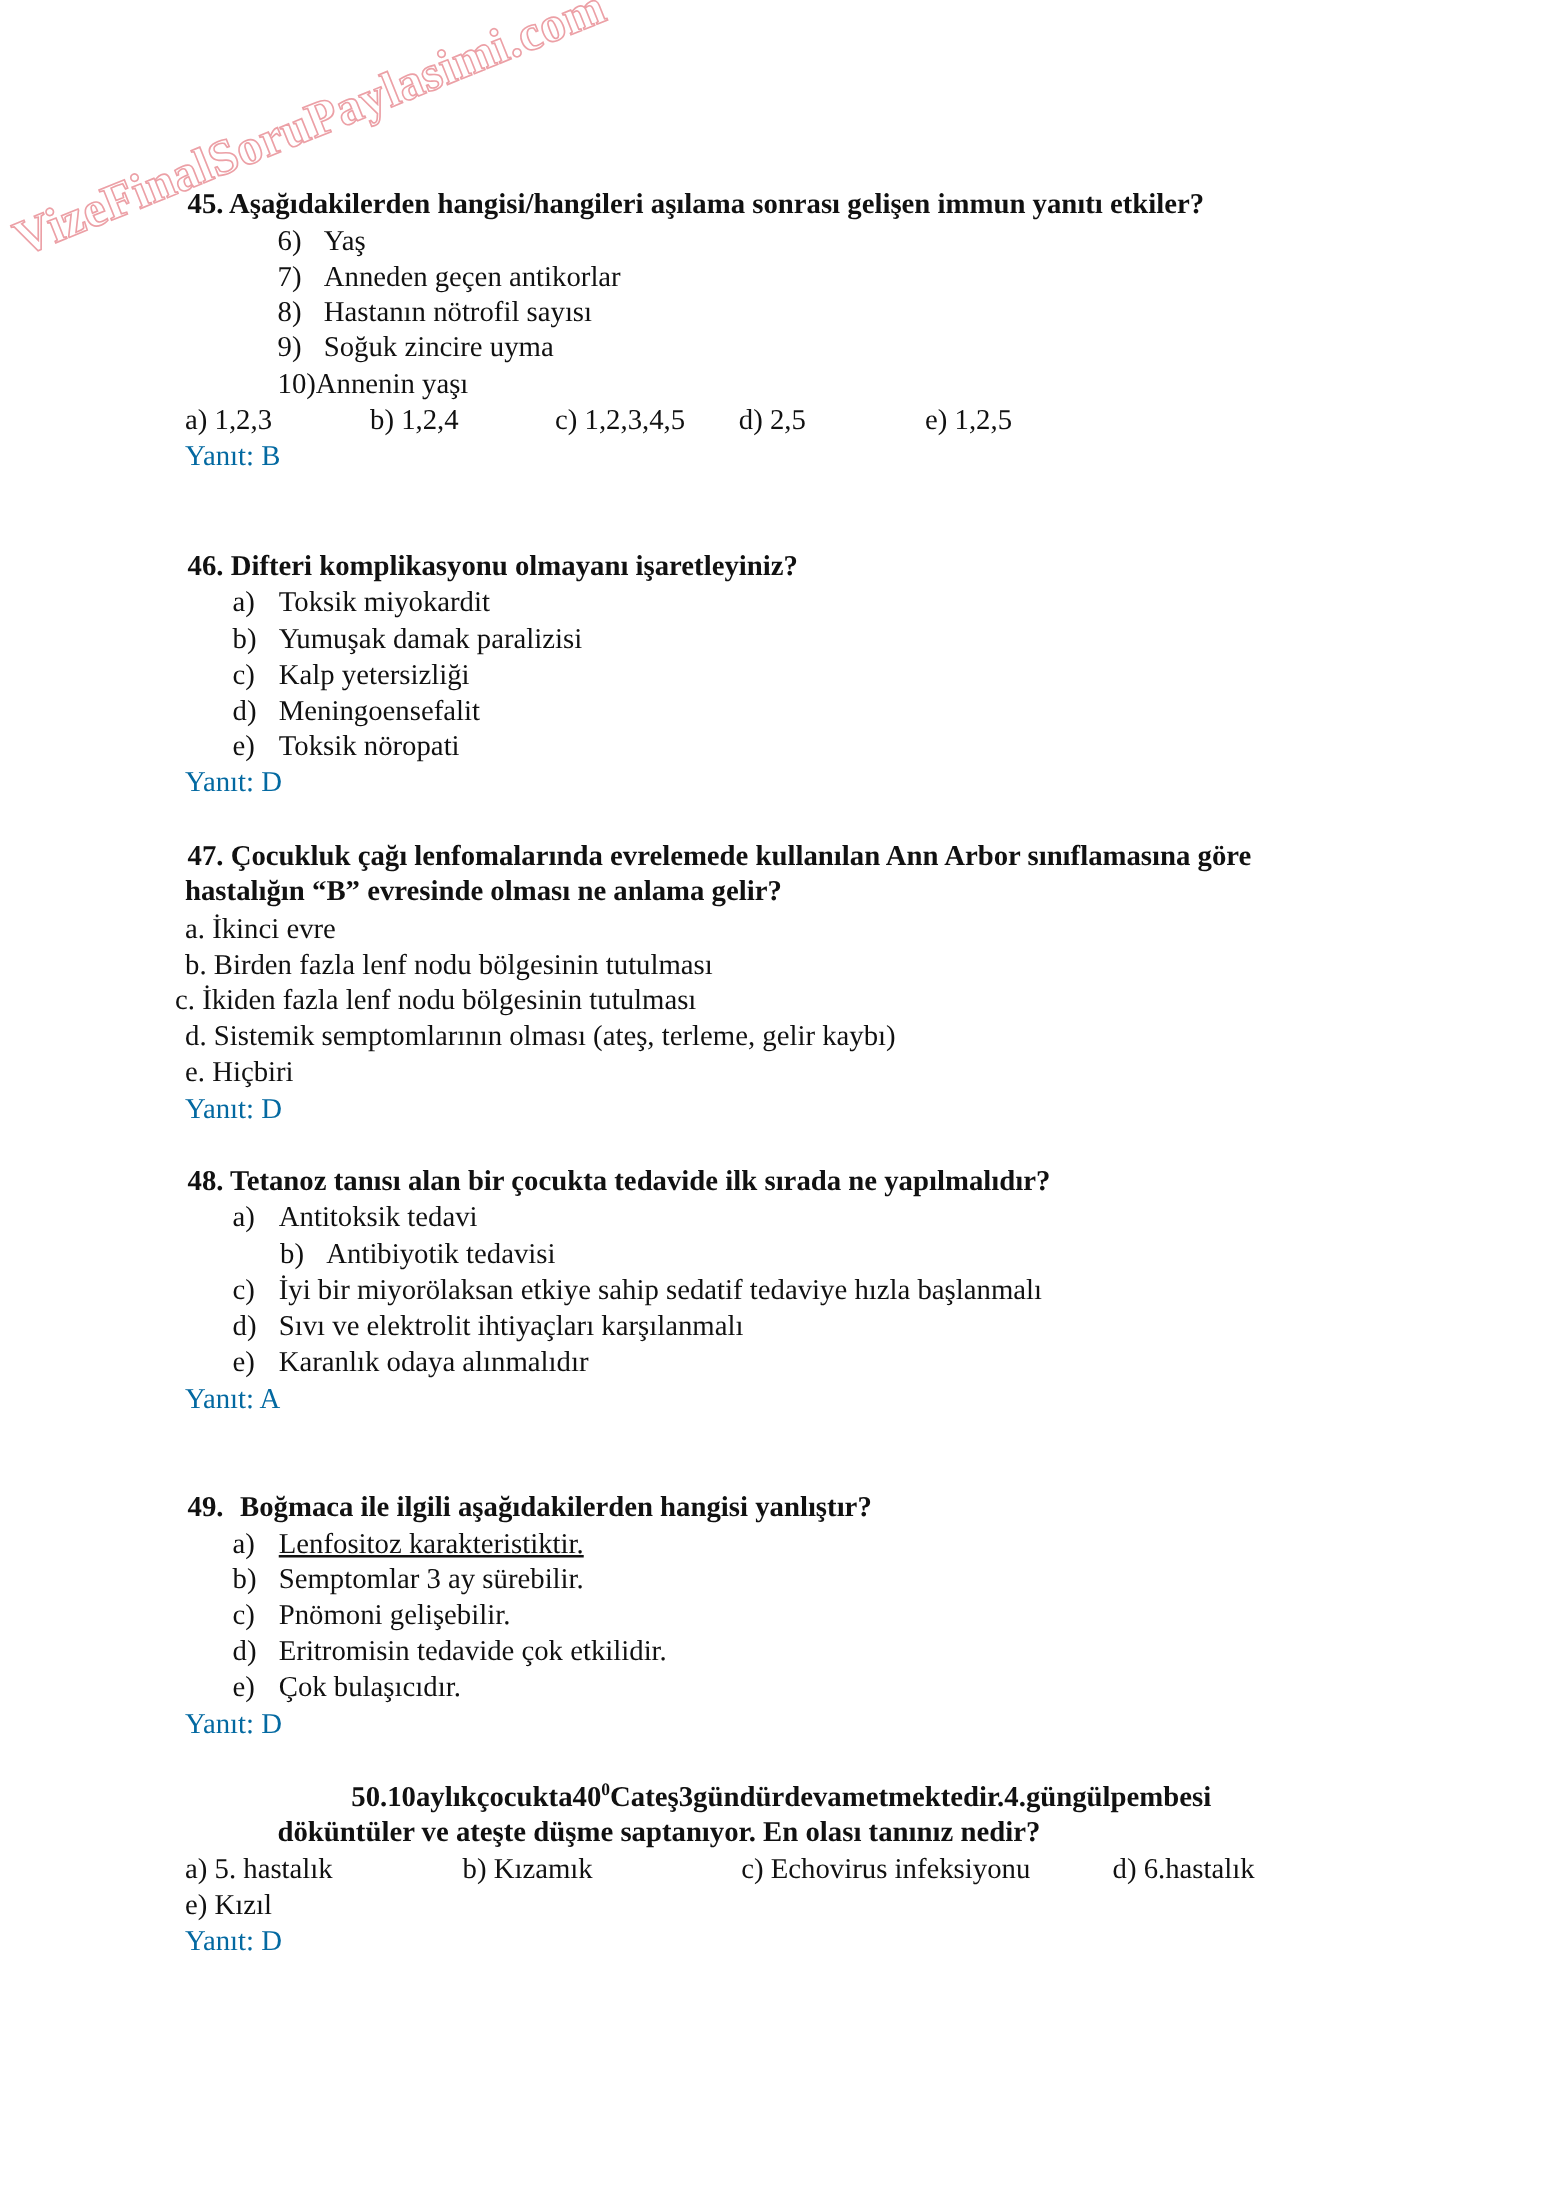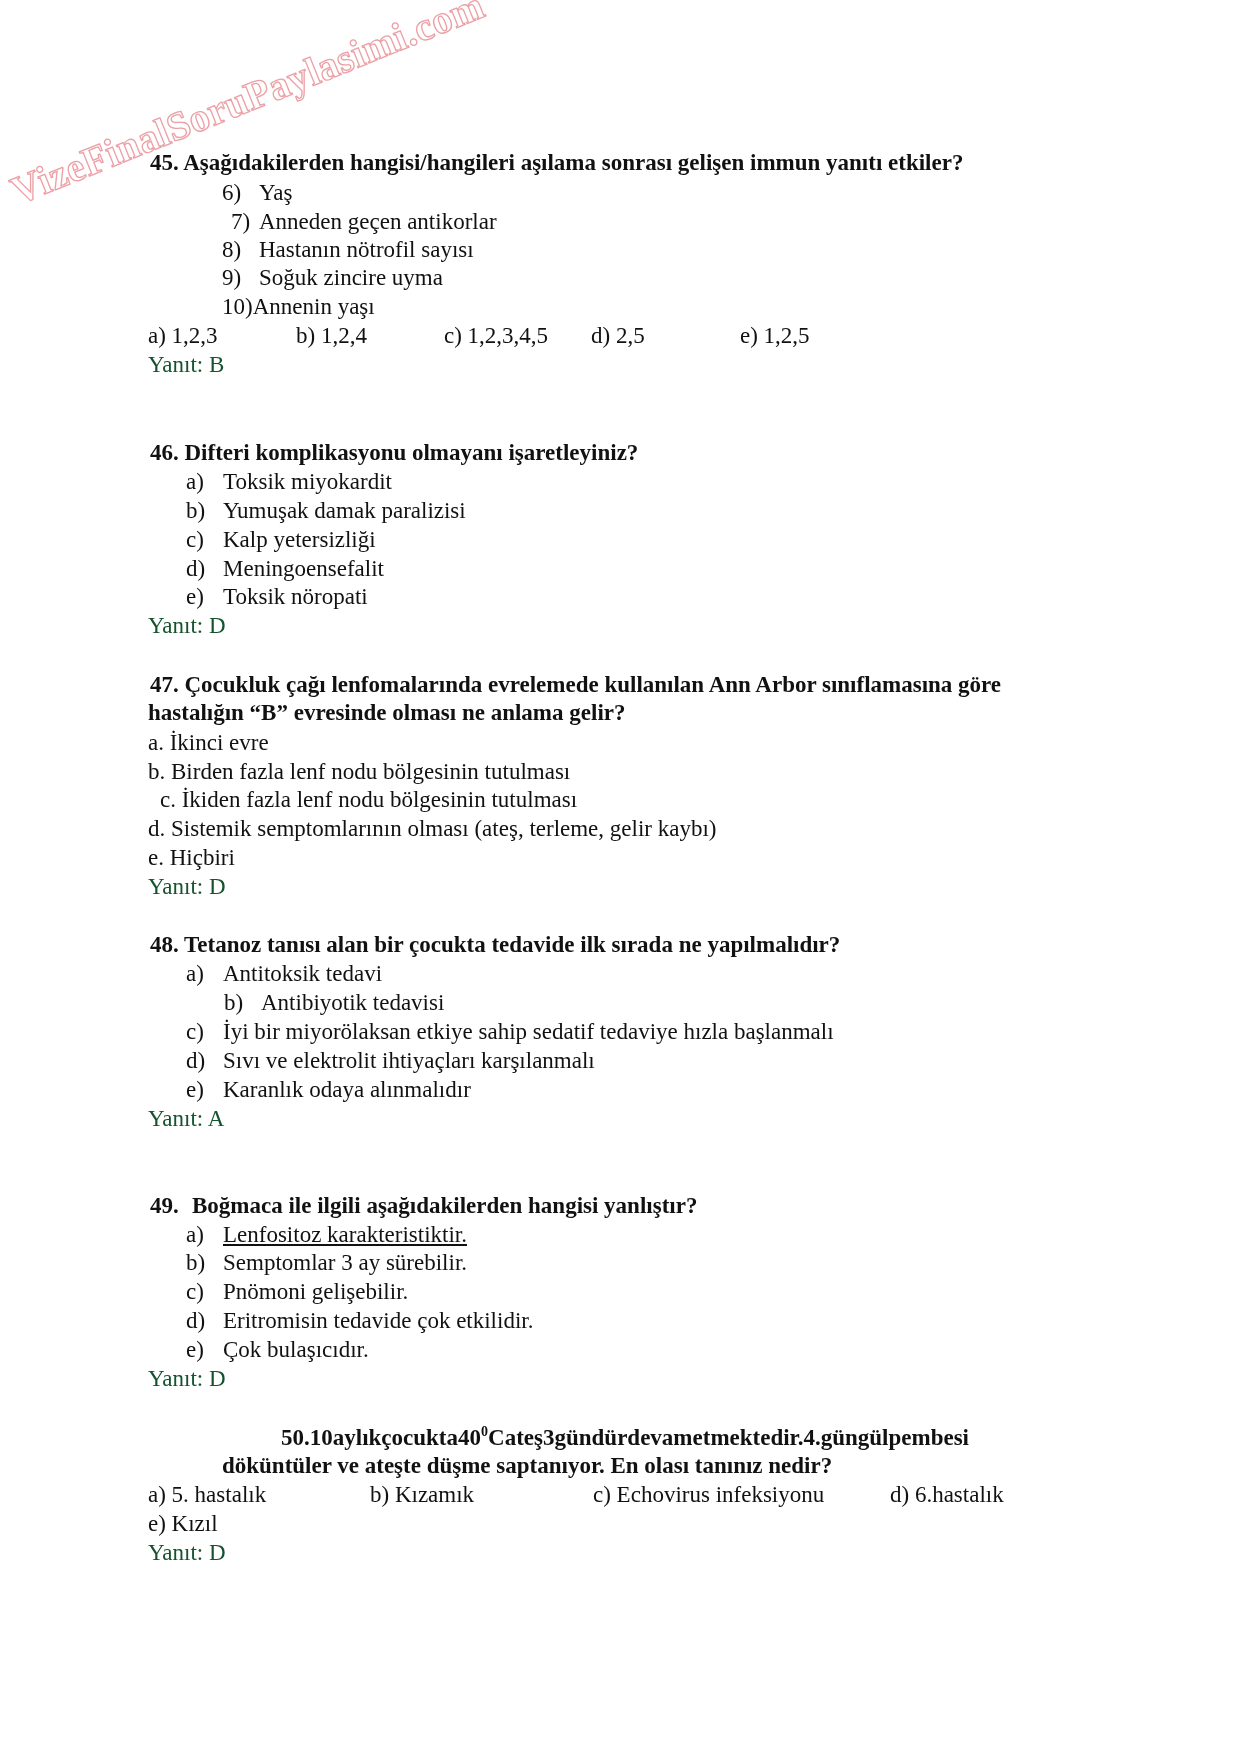--- a/index.html
+++ b/index.html
@@ -1,40 +1,40 @@
 <!DOCTYPE html>
 <html><head>
 <meta charset="utf-8">
 <style>
   html,body{margin:0;padding:0;background:#fff;}
   body{width:1240px;height:1754px;position:relative;overflow:hidden;
        font-family:"Liberation Serif","DejaVu Serif",serif;color:#111;}
   .ln{position:absolute;font-size:23px;line-height:28px;white-space:nowrap;}
   .q{font-weight:bold;}
-  .ans{color:#14532d;}
+  .ans{color:#0369a1;}
   .lbl{display:inline-block;width:37px;}
   .lblw{display:inline-block;width:37px;}
   .choice{position:absolute;top:0;}
   .just{display:flex;justify-content:space-between;width:950px;}
   sup{font-size:14px;line-height:0;}
   #watermark{position:absolute;left:0;top:0;}
 </style>
 </head>
 <body>
 
 <svg id="watermark" width="520" height="230" viewBox="0 0 520 230">
   <text x="0" y="0" transform="translate(18,205) rotate(-22)" font-family="Liberation Serif, DejaVu Serif, serif" font-weight="bold" font-size="40" fill="none" stroke="#eca0a6" stroke-width="1.3" letter-spacing="0.5">VizeFinalSoruPaylasimi.com</text>
 </svg>
 
 <div class="ln q" style="left:150px;top:149px;">
   <span>45.</span>
   <span>Aşağıdakilerden hangisi/hangileri aşılama sonrası gelişen immun yanıtı etkiler?</span>
 </div>
 <div class="ln" style="left:222px;top:179px;"><span class="lblw">6)</span><span>Yaş</span></div>
-<div class="ln" style="left:222px;top:208px;text-align:center;"><span class="lblw">7)</span><span>Anneden geçen antikorlar</span></div>
+<div class="ln" style="left:222px;top:208px;"><span class="lblw">7)</span><span>Anneden geçen antikorlar</span></div>
 <div class="ln" style="left:222px;top:236px;"><span class="lblw">8)</span><span>Hastanın nötrofil sayısı</span></div>
 <div class="ln" style="left:222px;top:264px;"><span class="lblw">9)</span><span>Soğuk zincire uyma</span></div>
 <div class="ln" style="left:222px;top:293px;"><span>10)</span><span>Annenin yaşı</span></div>
 <div class="ln" style="left:148px;top:322px;width:900px;height:28px;">
   <span class="choice" style="left:0px;">a) 1,2,3</span>
   <span class="choice" style="left:148px;">b) 1,2,4</span>
   <span class="choice" style="left:296px;">c) 1,2,3,4,5</span>
   <span class="choice" style="left:443px;">d) 2,5</span>
   <span class="choice" style="left:592px;">e) 1,2,5</span>
 </div>
@@ -51,21 +51,21 @@
 <div class="ln" style="left:186px;top:583px;"><span class="lbl">e)</span><span>Toksik nöropati</span></div>
 <div class="ln ans" style="left:148px;top:612px;">Yanıt: D</div>
 
 <div class="ln q" style="left:150px;top:671px;">
   <span>47.</span>
   <span>Çocukluk çağı lenfomalarında evrelemede kullanılan Ann Arbor sınıflamasına göre</span>
 </div>
 <div class="ln q" style="left:148px;top:699px;">hastalığın “B” evresinde olması ne anlama gelir?</div>
 <div class="ln" style="left:148px;top:729px;">a. İkinci evre</div>
 <div class="ln" style="left:148px;top:758px;">b. Birden fazla lenf nodu bölgesinin tutulması</div>
-<div class="ln" style="left:160px;top:786px;">c. İkiden fazla lenf nodu bölgesinin tutulması</div>
+<div class="ln" style="left:140px;top:786px;">c. İkiden fazla lenf nodu bölgesinin tutulması</div>
 <div class="ln" style="left:148px;top:815px;">d. Sistemik semptomlarının olması (ateş, terleme, gelir kaybı)</div>
 <div class="ln" style="left:148px;top:844px;">e. Hiçbiri</div>
 <div class="ln ans" style="left:148px;top:873px;">Yanıt: D</div>
 
 <div class="ln q" style="left:150px;top:931px;">
   <span>48.</span>
   <span>Tetanoz tanısı alan bir çocukta tedavide ilk sırada ne yapılmalıdır?</span>
 </div>
 <div class="ln" style="left:186px;top:960px;"><span class="lbl">a)</span><span>Antitoksik tedavi</span></div>
 <div class="ln" style="left:186px;top:989px;margin-left:38px;"><span class="lbl">b)</span><span>Antibiyotik tedavisi</span></div>

